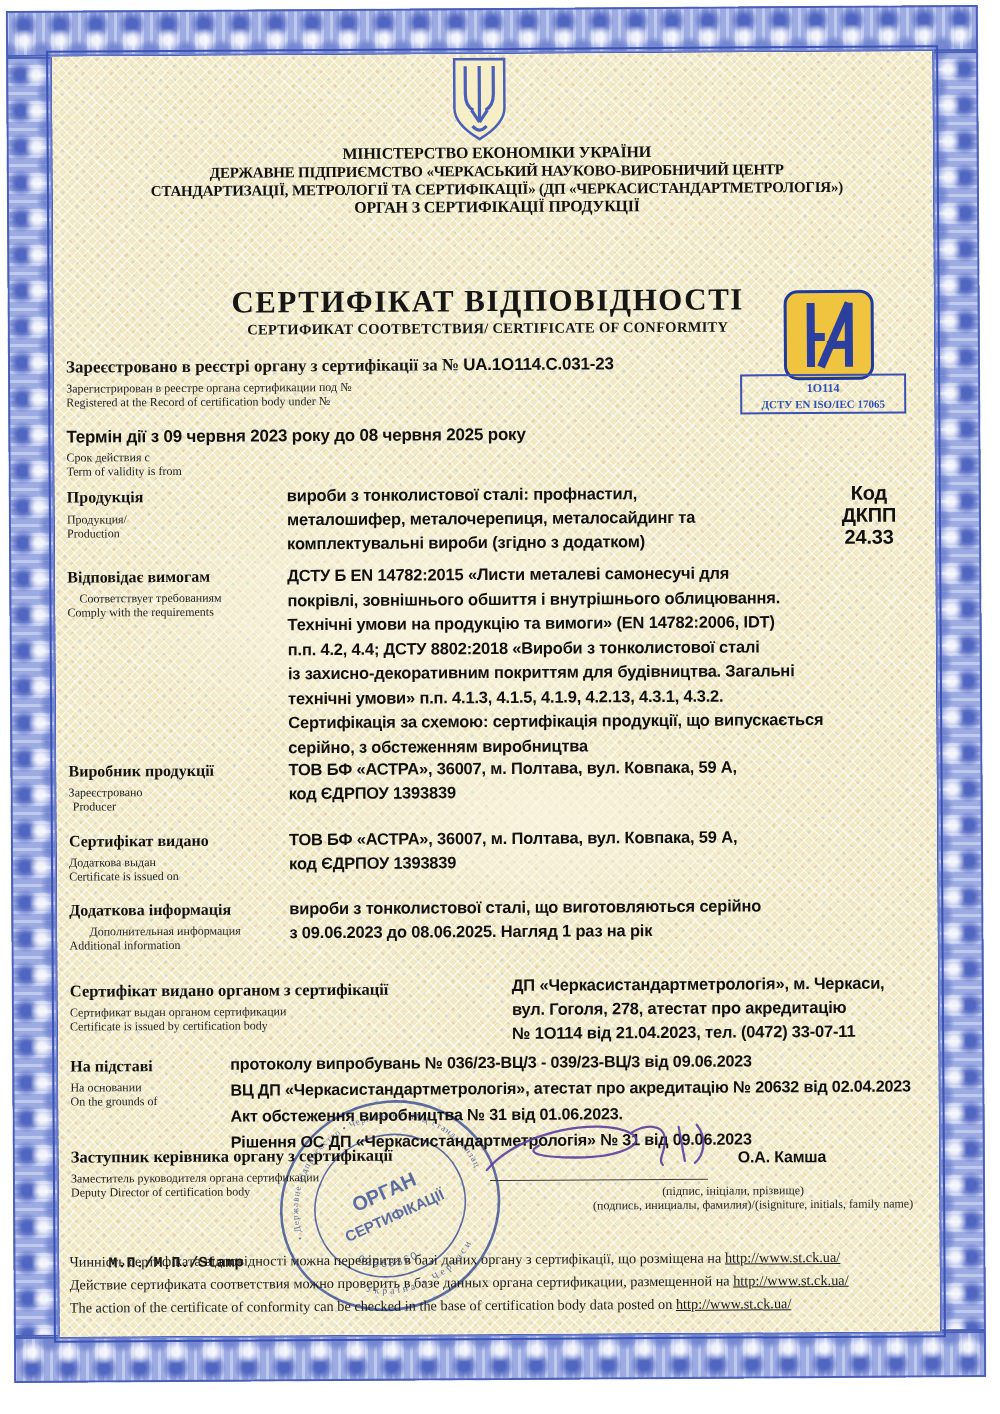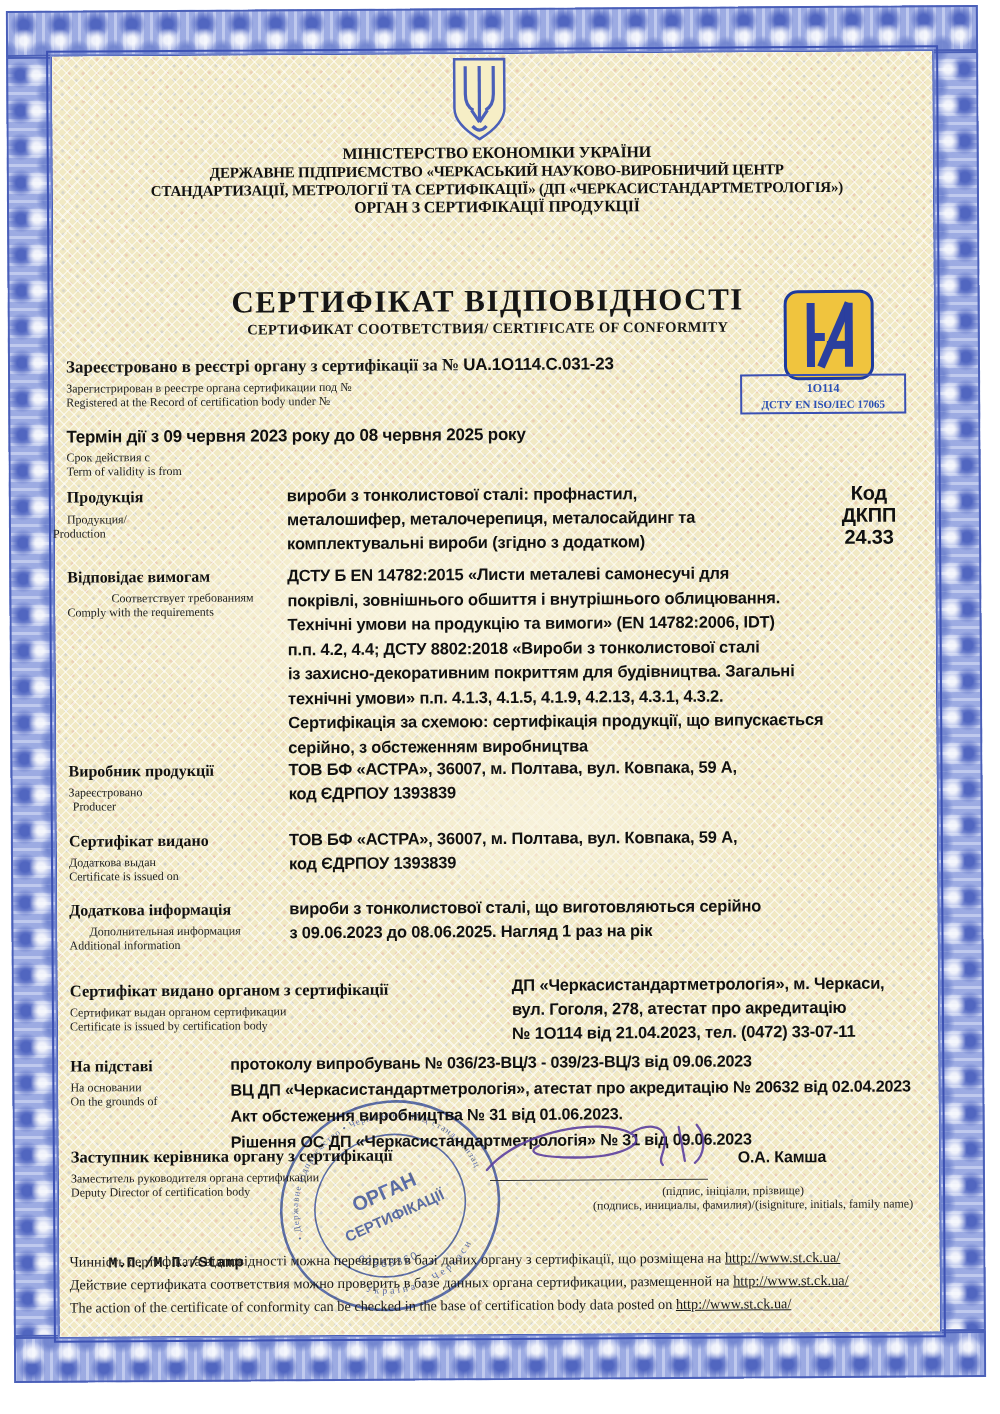--- a/index.html
+++ b/index.html
@@ -121,34 +121,34 @@
       </div>
       <div class="abs sub" style="left:68px;top:379px;">Зарегистрирован в реестре органа сертификации под №</div>
       <div class="abs sub" style="left:68px;top:393px;">Registered at the Record of certification body under №</div>
 
       <div class="abs val" style="left:68px;top:423px;font-size:17px;">Термін дії з 09 червня 2023 року  до  08 червня 2025 року</div>
       <div class="abs sub" style="left:68px;top:448px;">Срок действия с</div>
       <div class="abs sub" style="left:68px;top:462px;">Term of validity is from</div>
 
       <div class="abs lbl" style="left:68px;top:486px;">Продукція</div>
       <div class="abs sub" style="left:68px;top:510px;">Продукция/</div>
-      <div class="abs sub" style="left:54px;top:524px;">Production</div>
+      <div class="abs sub" style="left:68px;top:524px;">Production</div>
       <div class="abs val" style="left:288px;top:482px;">
         <div>вироби з тонколистової сталі: профнастил,</div>
         <div>металошифер, металочерепиця, металосайдинг та</div>
         <div>комплектувальні вироби (згідно з додатком)</div>
       </div>
       <div class="abs val" style="left:820px;top:484px;width:100px;text-align:center;line-height:22px;font-size:20px;">
         <div>Код</div>
         <div>ДКПП</div>
         <div>24.33</div>
       </div>
 
       <div class="abs lbl" style="left:68px;top:566px;">Відповідає вимогам</div>
-      <div class="abs sub" style="left:84px;top:589px;padding-left:28px;">Соответствует требованиям</div>
+      <div class="abs sub" style="left:52px;top:589px;padding-left:28px;">Соответствует требованиям</div>
       <div class="abs sub" style="left:68px;top:603px;">Comply with the requirements</div>
       <div class="abs val" style="left:288px;top:562px;line-height:24.5px;">
         <div>ДСТУ Б EN 14782:2015 «Листи металеві самонесучі для</div>
         <div>покрівлі, зовнішнього обшиття і внутрішнього облицювання.</div>
         <div>Технічні умови на продукцію та вимоги» (EN 14782:2006, IDT)</div>
         <div>п.п. 4.2, 4.4; ДСТУ 8802:2018 «Вироби з тонколистової сталі</div>
         <div>із захисно-декоративним покриттям для будівництва. Загальні</div>
         <div>технічні умови» п.п. 4.1.3, 4.1.5, 4.1.9, 4.2.13, 4.3.1, 4.3.2.</div>
         <div>Сертифікація за схемою: сертифікація продукції, що випускається</div>
         <div>серійно, з обстеженням виробництва</div>

